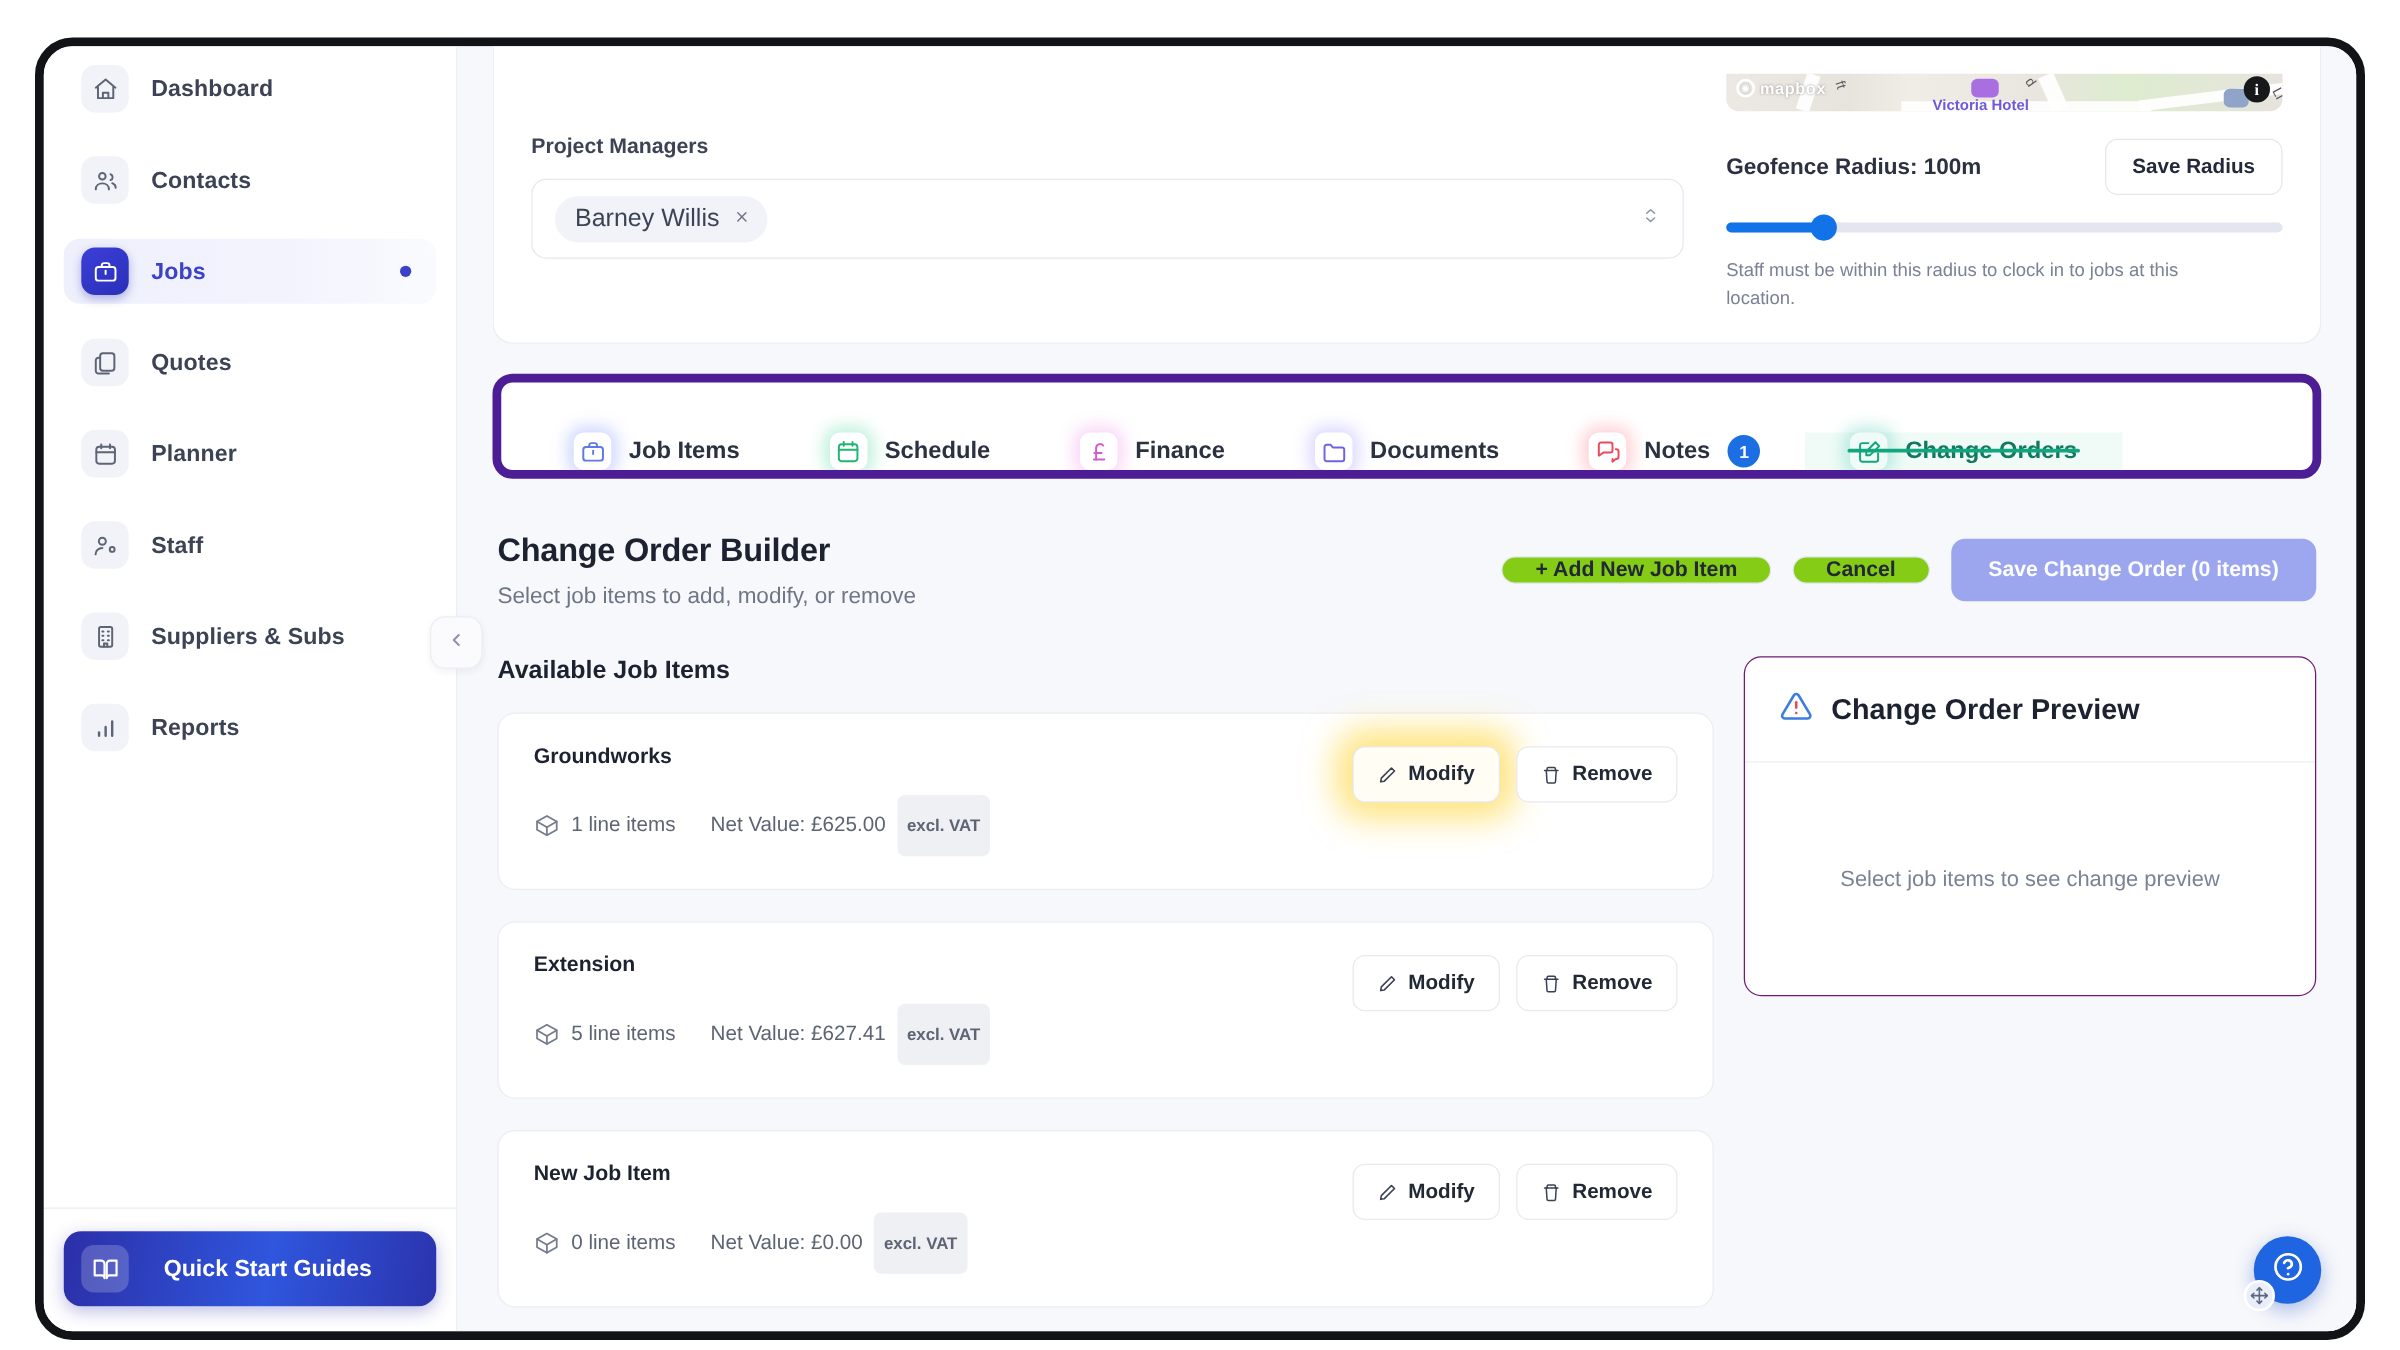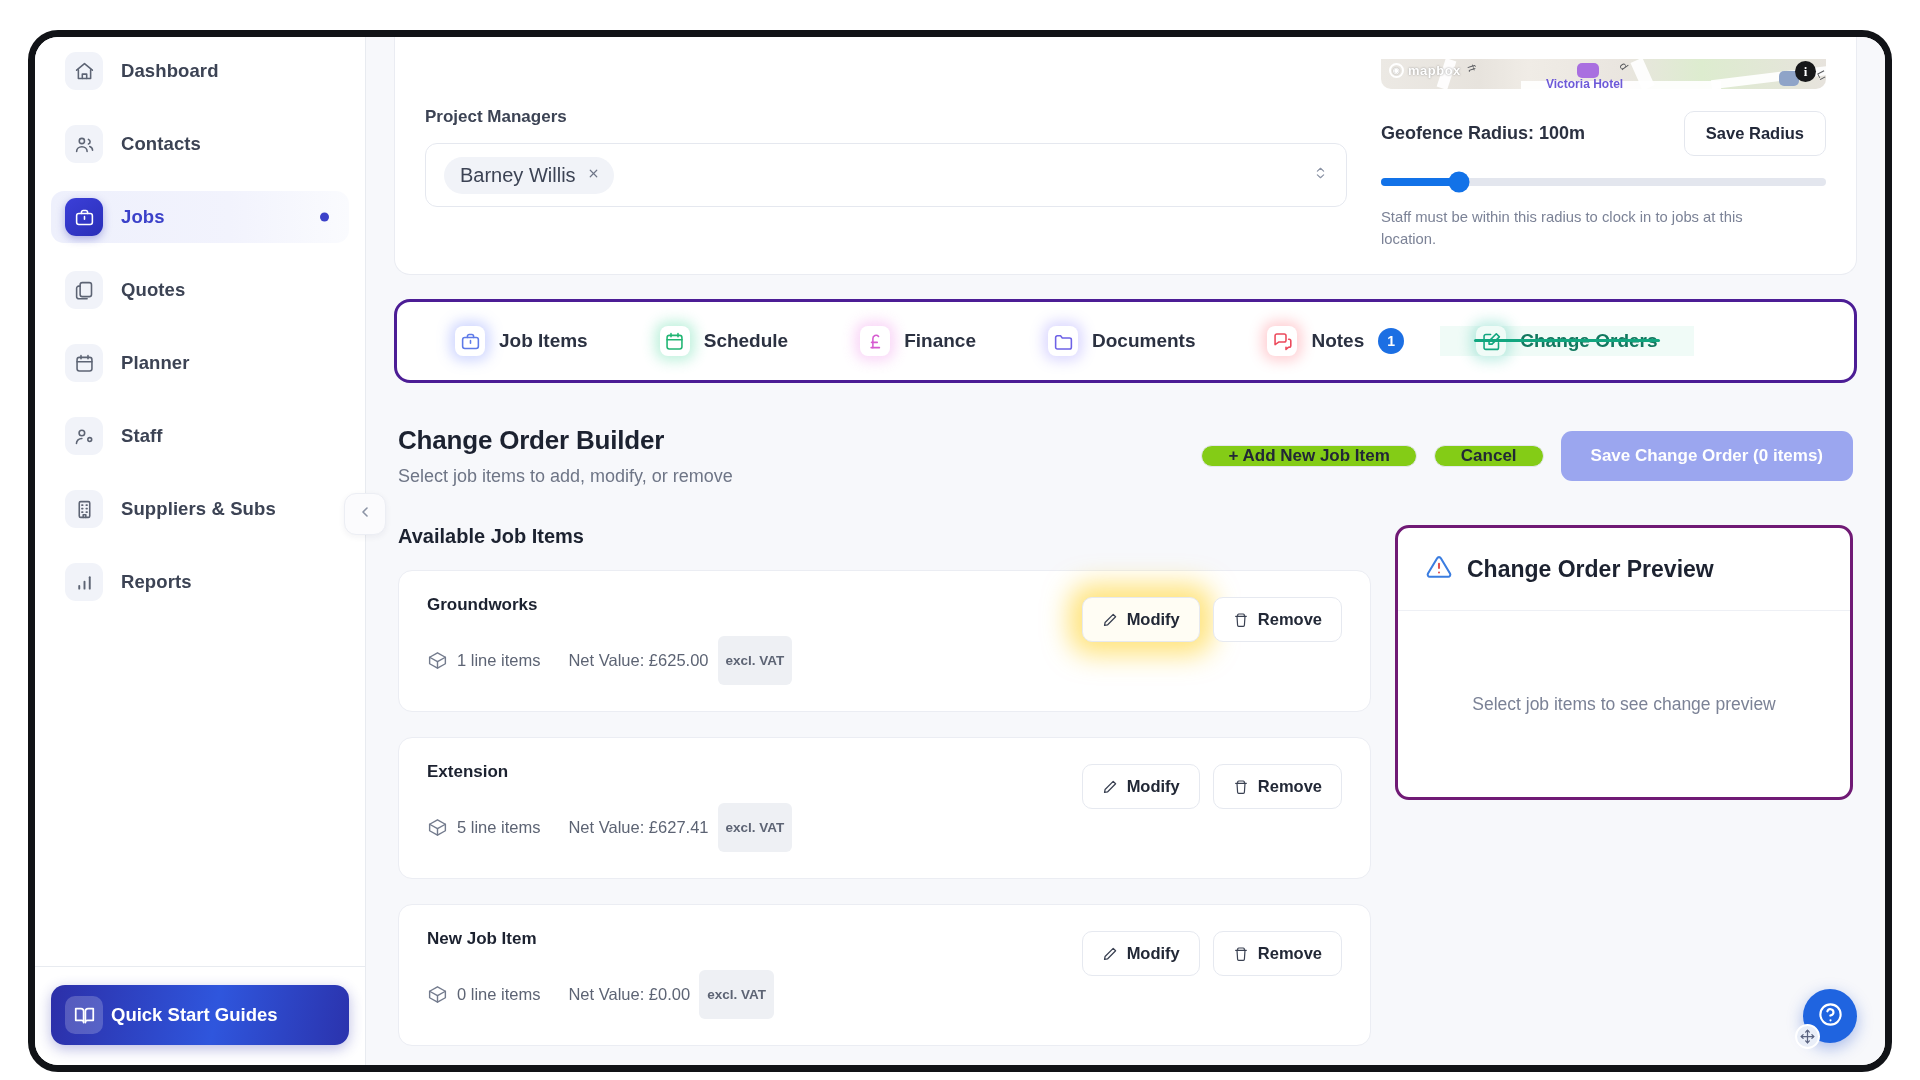--- a/index.html
+++ b/index.html
@@ -79,21 +79,21 @@
 
   
   #sidebar-bottom {
     margin-top: auto;
     border-top: 1px solid #e8ebf0;
     padding: 18px 16px 20px 16px;
   }
   #quick-start-btn {
     display: flex;
     align-items: center;
-    gap: 8px;
+    gap: 28px;
     height: 60px;
     border-radius: 14px;
     padding: 0 14px;
     background: linear-gradient(100deg,#2c2fa8 0%, #2f56dd 55%, #2b33ad 100%);
     box-shadow: 0 4px 14px rgba(43,48,170,.32);
     cursor: pointer;
   }
   #quick-start-btn .qs-icon {
     width: 38px; height: 38px;
     border-radius: 10px;
@@ -286,25 +286,25 @@
     font-size: 14.8px;
     line-height: 1.5;
     color: #7b8296;
     max-width: 420px;
   }
 
   
   #tabbar {
     margin-top: 24px;
     background: #ffffff;
-    border: 3px solid #4c1d95;
+    border: 7px solid #4c1d95;
     border-radius: 16px;
     height: 84px;
     display: flex;
-    align-items: center;
+    align-items: flex-end;
     padding: 0 22px;
     overflow: hidden;
   }
   .tab {
     display: flex;
     align-items: center;
     gap: 14px;
     padding: 0 36px;
     cursor: pointer;
     position: relative;
@@ -430,21 +430,21 @@
   }
   .card-btn.highlight {
     box-shadow: 0 0 26px 13px rgba(255,206,20,.55);
     background: #fffdf4;
   }
 
   
   #preview-col { flex: 0 0 458px; }
   #preview-card {
     background: #ffffff;
-    border: 3px solid #701a75;
+    border: 1px solid #701a75;
     border-radius: 14px;
     overflow: hidden;
   }
   #preview-head {
     display: flex; align-items: center; gap: 15px;
     padding: 26px 28px;
     border-bottom: 1px solid #eef0f5;
   }
   #preview-title { font-size: 23px; font-weight: 700; color: #1c2230; }
   #preview-body {

